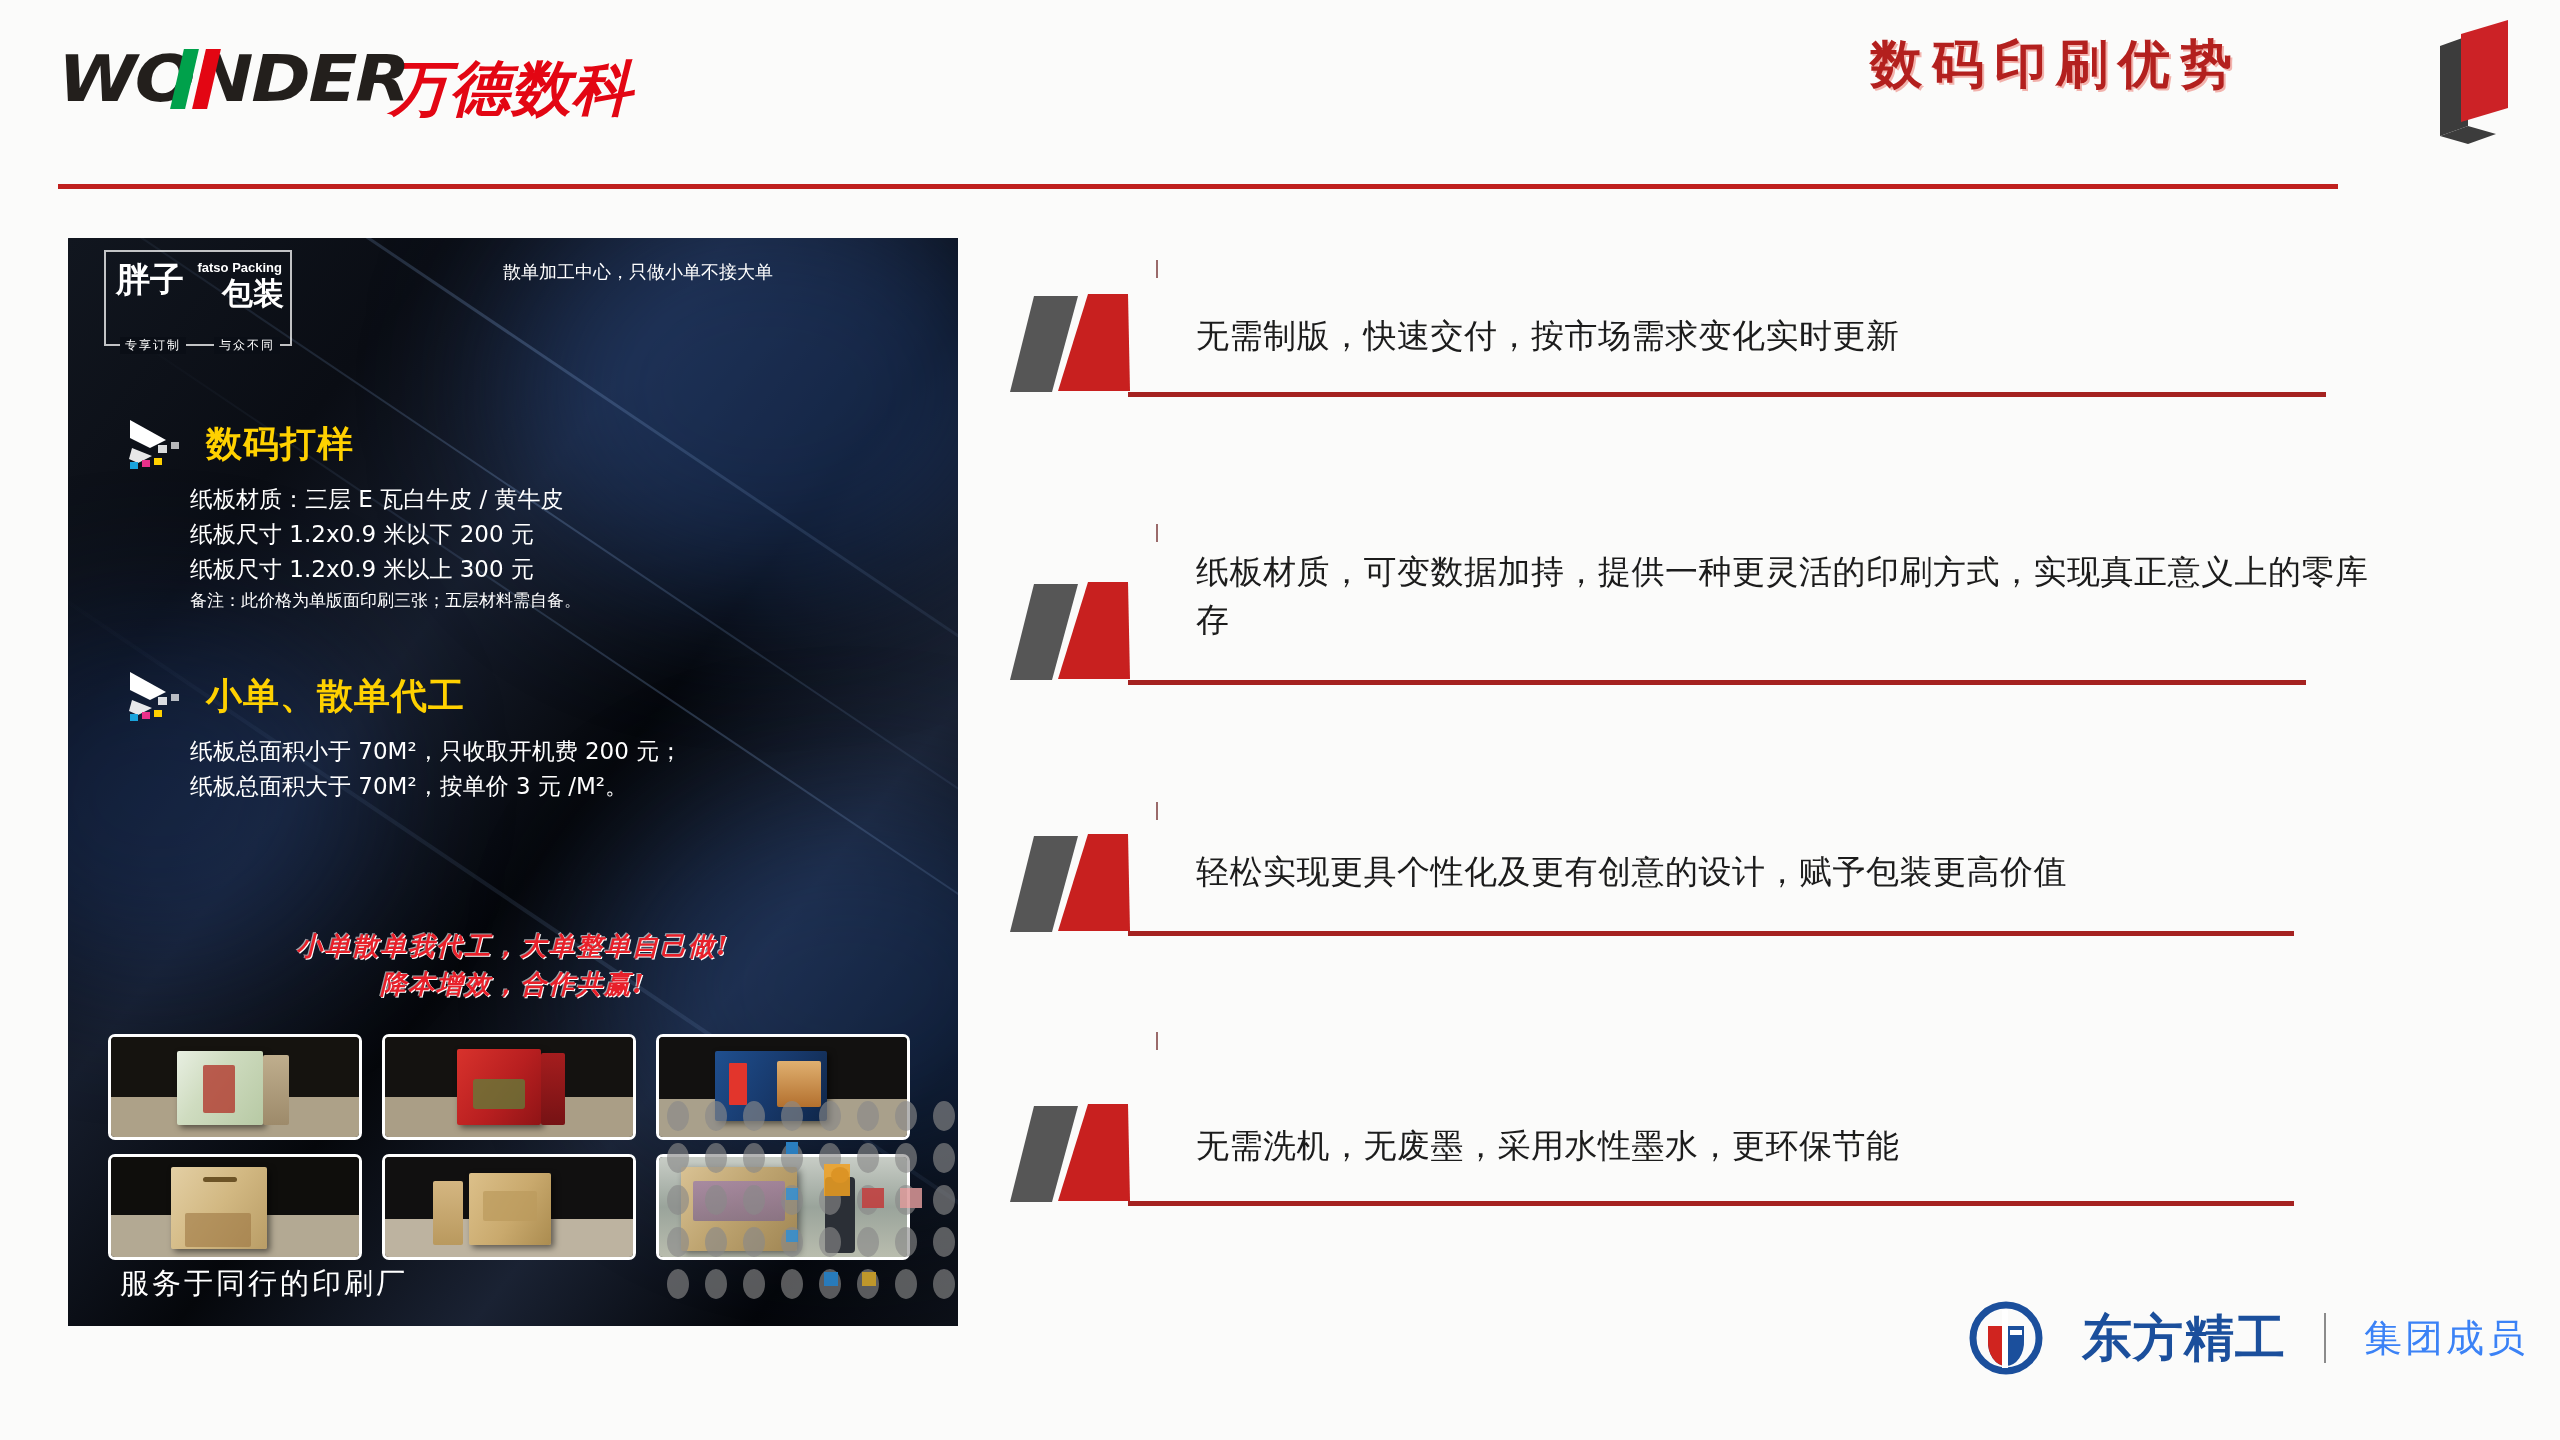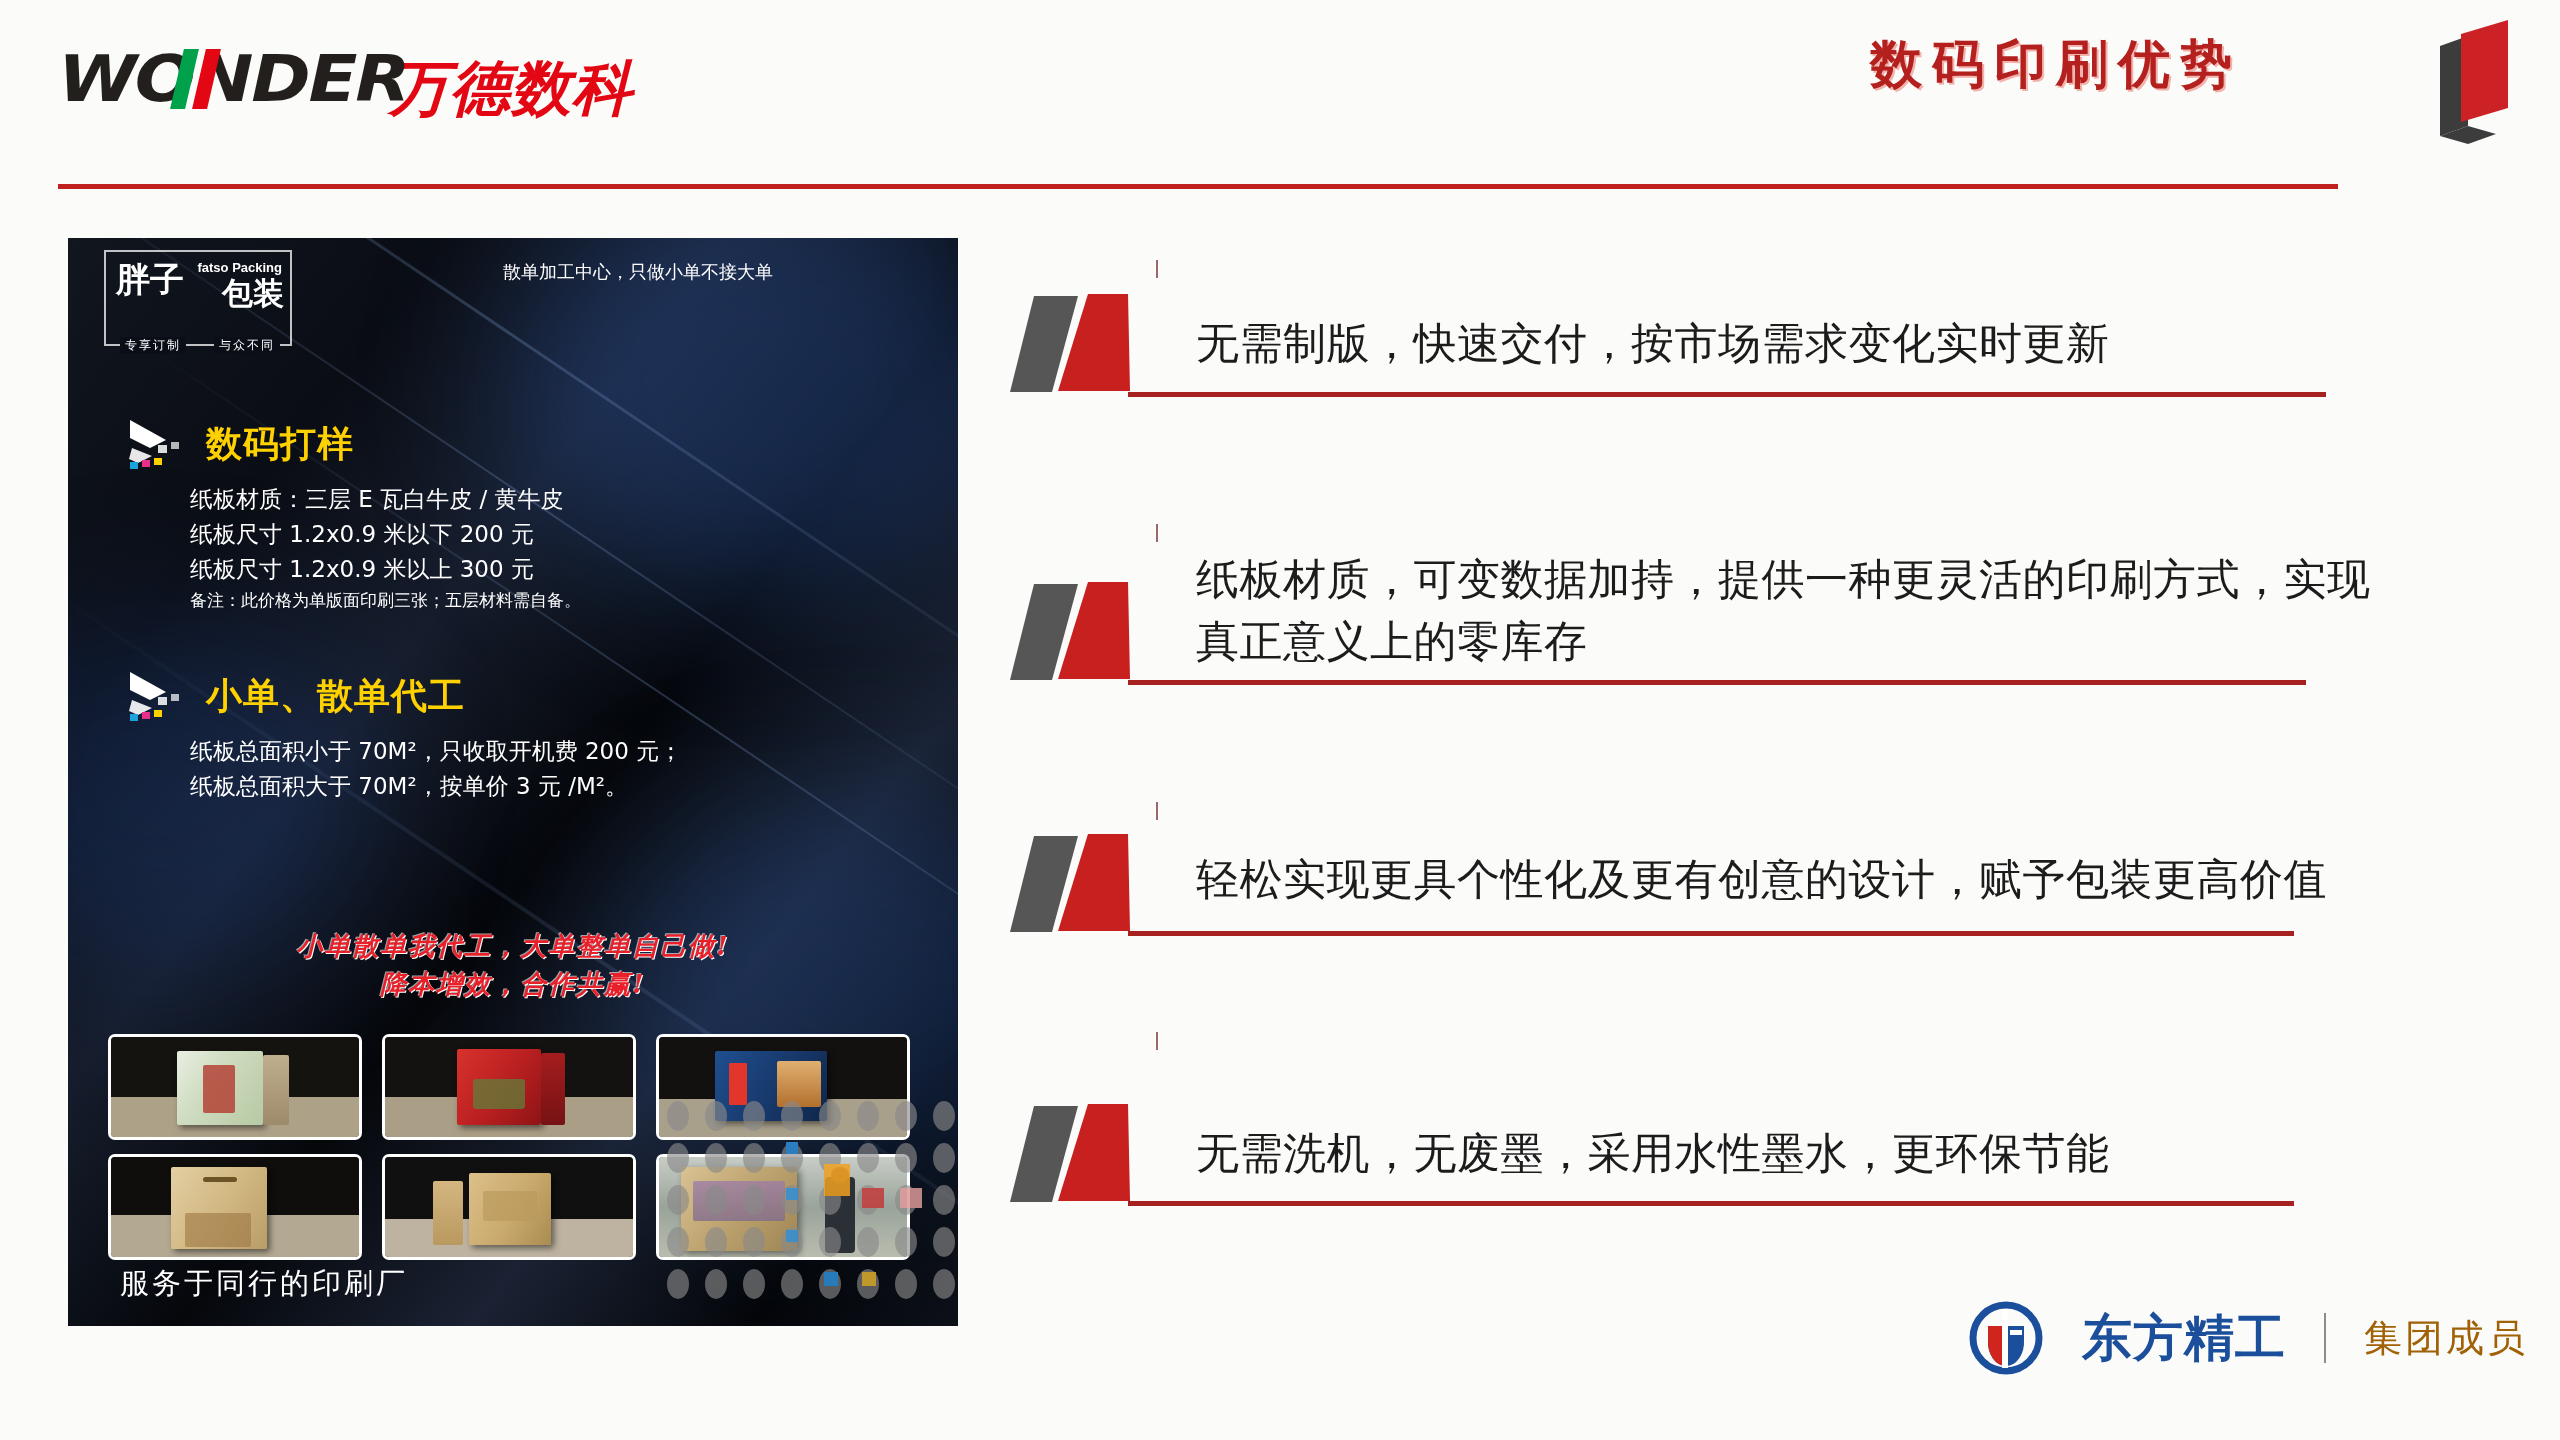--- a/index.html
+++ b/index.html
@@ -117,32 +117,32 @@
     font-family:"DejaVu Sans",sans-serif; font-size:29px; letter-spacing:3px; }
 
   #dotpattern { position:absolute; right:0; bottom:0; width:300px; height:230px; opacity:.85; }
 
   
   .bullet { position:absolute; left:1010px; }
   .bullet .marks { position:absolute; left:0; top:0; width:150px; height:112px; }
   .bullet .tick { position:absolute; width:2px; height:18px; background:#9a6a6a; }
   .bullet .btext {
     position:absolute; left:186px; color:#1c1c1c;
-    font-family:"DejaVu Sans",sans-serif; font-size:43px; line-height:1.45;
+    font-family:"DejaVu Sans",sans-serif; font-size:33px; line-height:1.45;
     letter-spacing:.5px;
   }
   .bullet .bline { position:absolute; height:5px; background:#a52220; }
 
   
   #footer-logo { position:absolute; left:1968px; top:1300px; display:flex; align-items:center; gap:38px; }
   #fl-mark { width:76px; height:76px; flex:0 0 76px; }
   #fl-name { font-family:"DejaVu Sans",sans-serif; font-size:50px; font-weight:bold;
     color:#1b4f9c; letter-spacing:1px; line-height:1; }
   #fl-div { width:2px; height:50px; background:#8b8b8b; }
-  #fl-member { font-family:Liberation Serif, serif; font-size:38px; color:#a16207;
+  #fl-member { font-family:Liberation Serif, serif; font-size:38px; color:#3b82f6;
     letter-spacing:3px; line-height:1; }
 </style>
 </head>
 <body>
 
 <div id="header">
 
   <div id="brand-logo">
     <div class="wonder-wrap">
       <span class="wonder-text">WONDER</span>

